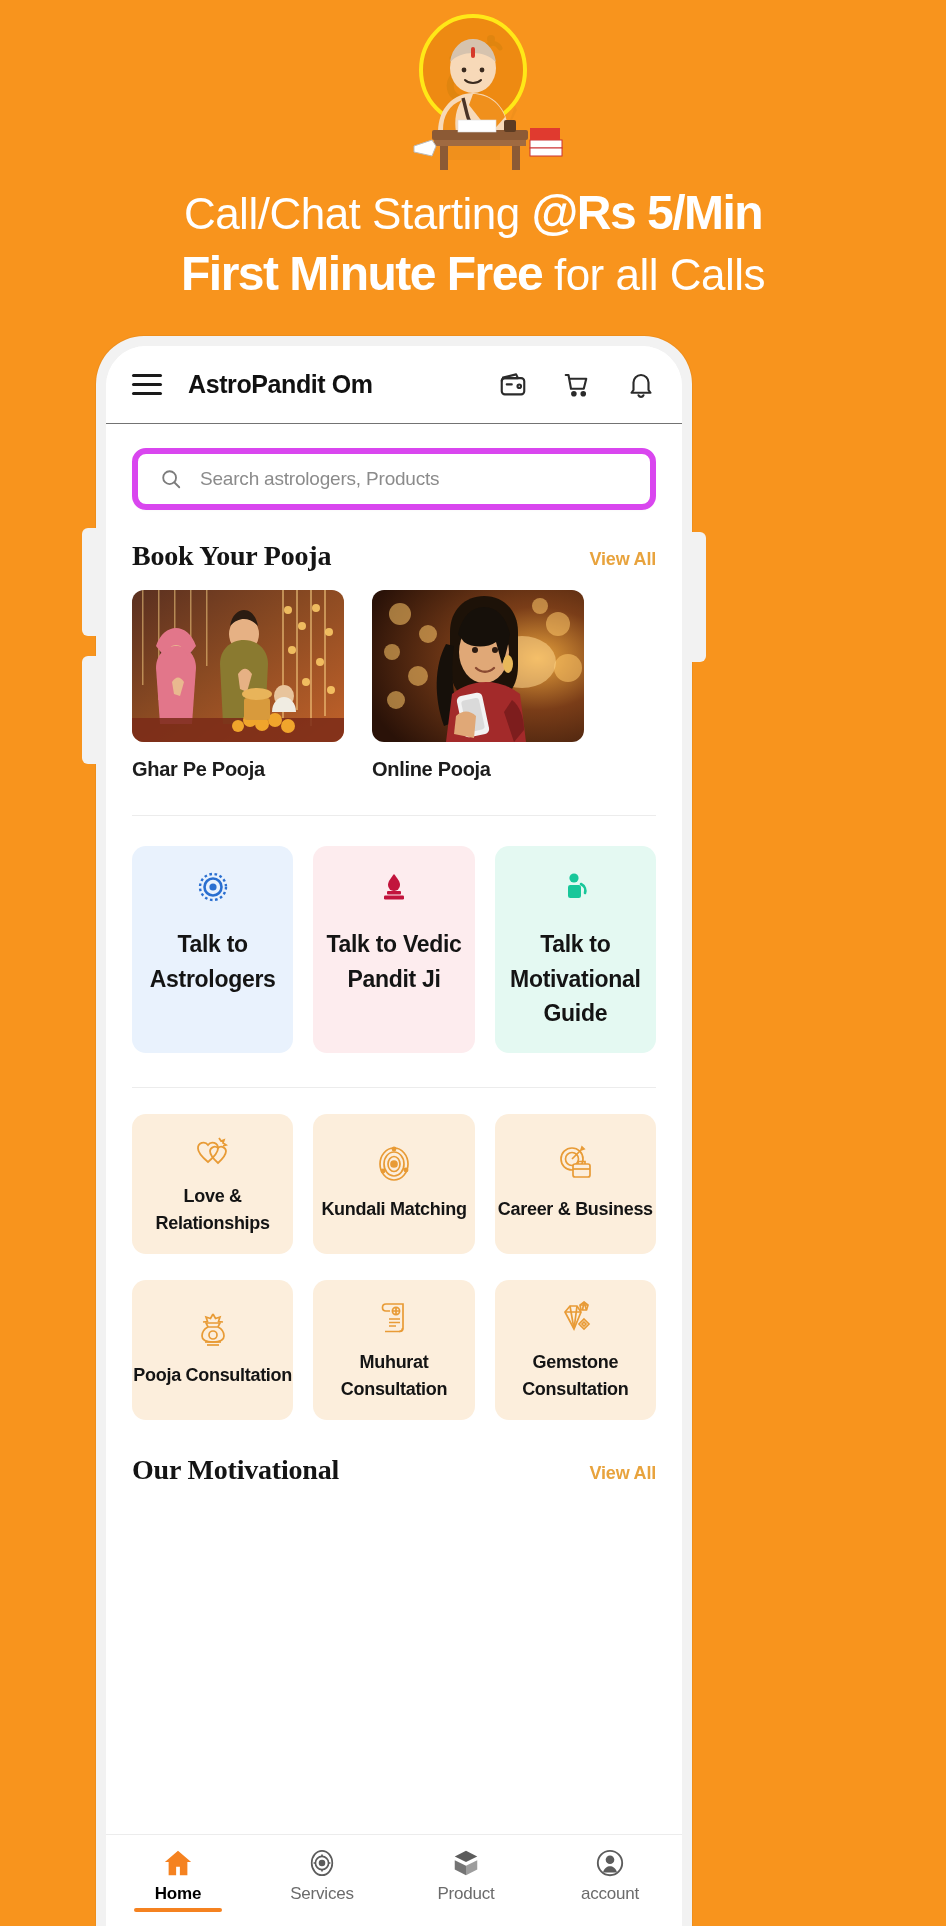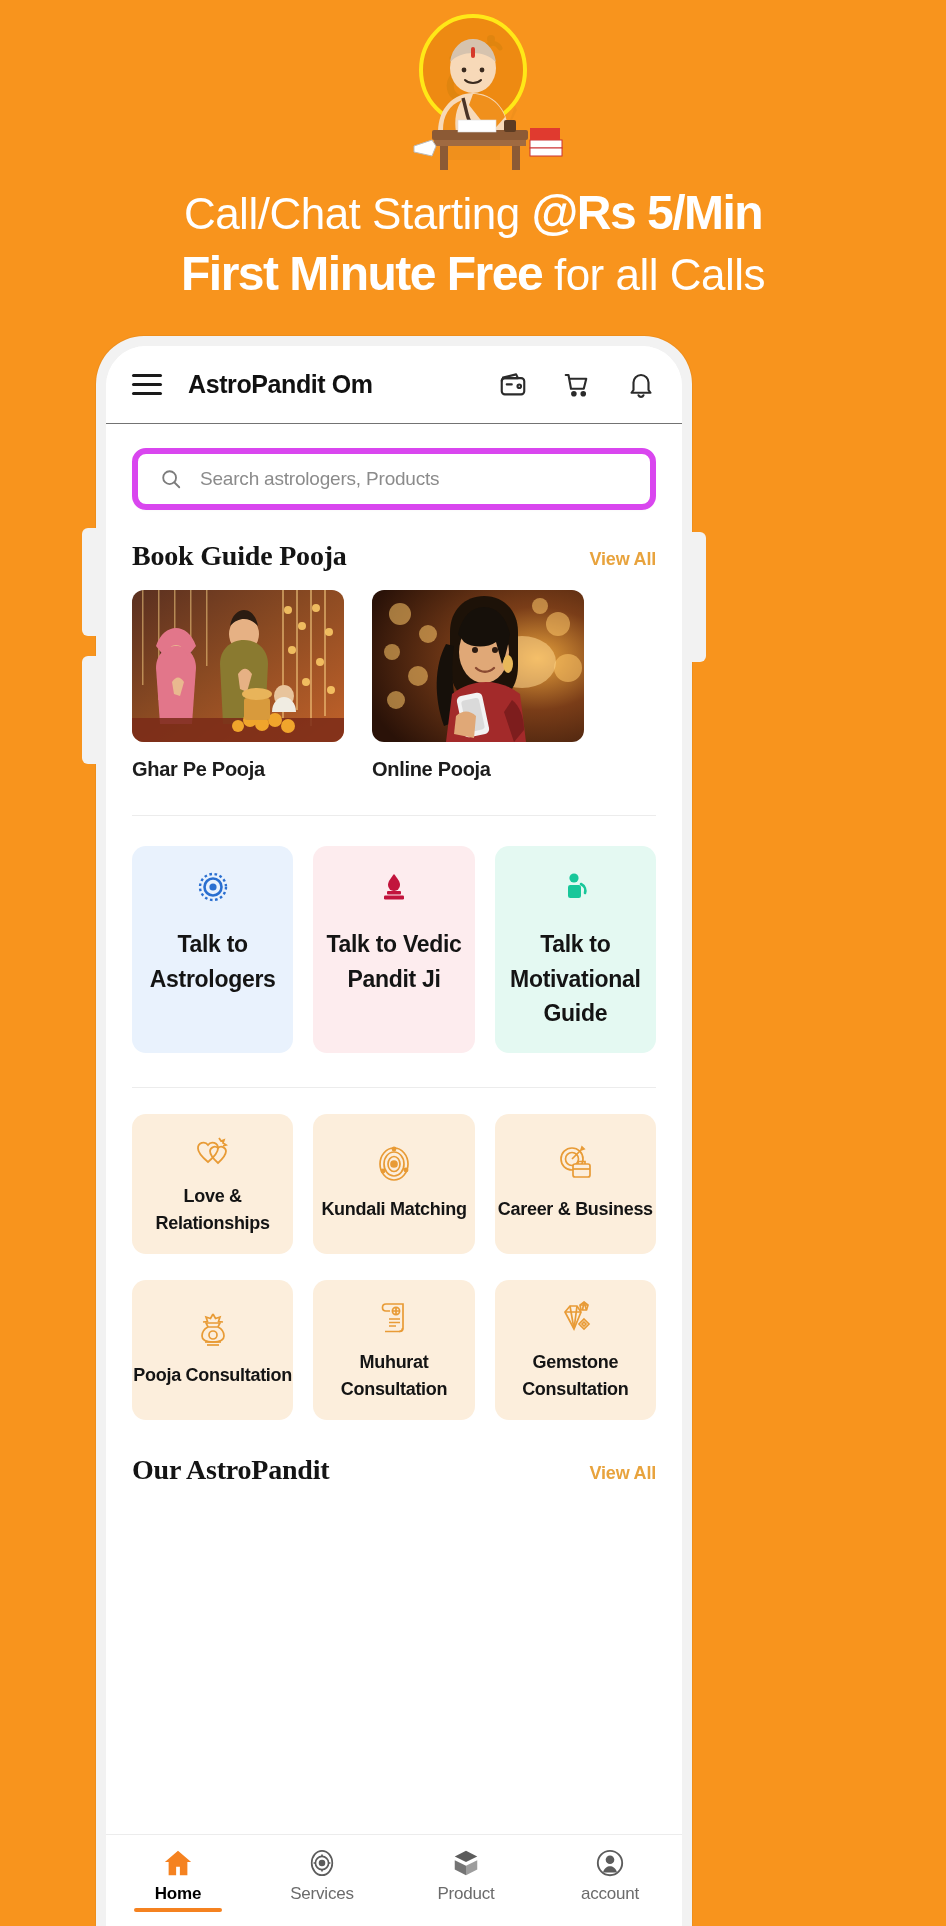--- a/index.html
+++ b/index.html
@@ -340,21 +340,21 @@
         <div class="search-box">
           <svg width="22" height="22" viewBox="0 0 24 24" fill="none" stroke="#7c7c7c" stroke-width="2" stroke-linecap="round">
             <circle cx="10.5" cy="10.5" r="7"></circle>
             <path d="M15.8 15.8L21 21"></path>
           </svg>
           <span class="ph">Search astrologers, Products</span>
         </div>
       </div>
 
       <div class="section-head">
-        <div class="section-title">Book Guide Pooja</div>
+        <div class="section-title">Book Your Pooja</div>
         <div class="view-all">View All</div>
       </div>
 
       <div class="pooja-row">
         <div class="pooja-card">
           <div class="pooja-img">
             <svg width="212" height="152" viewBox="0 0 212 152" preserveAspectRatio="none">
               <defs>
                 <linearGradient id="gp" x1="0" y1="0" x2="1" y2="1">
                   <stop offset="0%" stop-color="#5a3020"></stop>
@@ -577,21 +577,21 @@
                 <path d="M28 21l5 5-5 5-5-5z"></path>
                 <path d="M28 24l2 2-2 2-2-2z"></path>
               </svg>
             </div>
             <div class="tile-label">Gemstone Consultation</div>
           </div>
         </div>
       </div>
 
       <div class="section-head" style="padding-top:34px">
-        <div class="section-title">Our AstroPandit</div>
+        <div class="section-title">Our Motivational</div>
         <div class="view-all">View All</div>
       </div>
     </div>
 
     <div class="bottom-nav">
       <div class="nav-item active">
         <div class="nav-ico">
           <svg width="30" height="30" viewBox="0 0 32 32" fill="#F58220">
             <path d="M16 3L2 15h4v14h8v-9h4v9h8V15h4z"></path>
           </svg>

